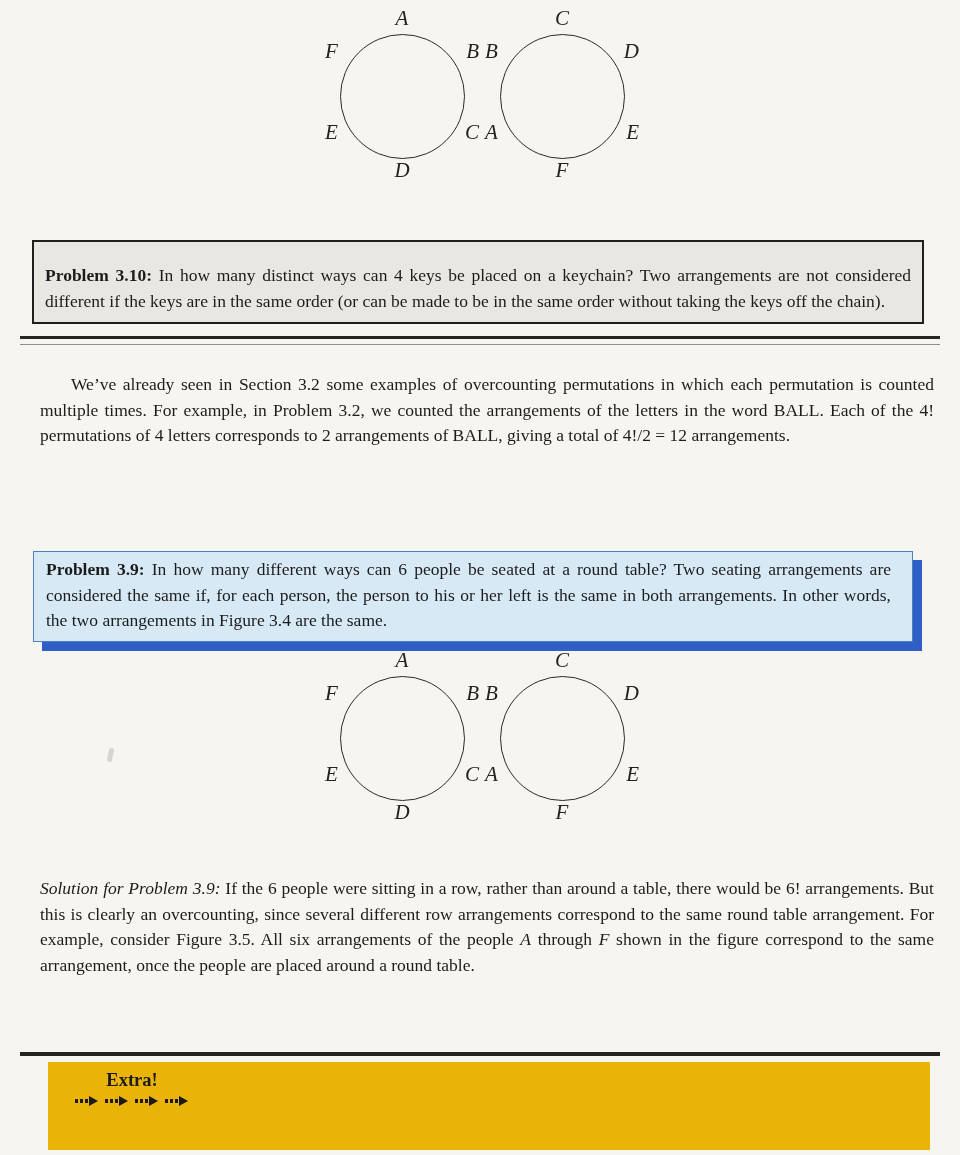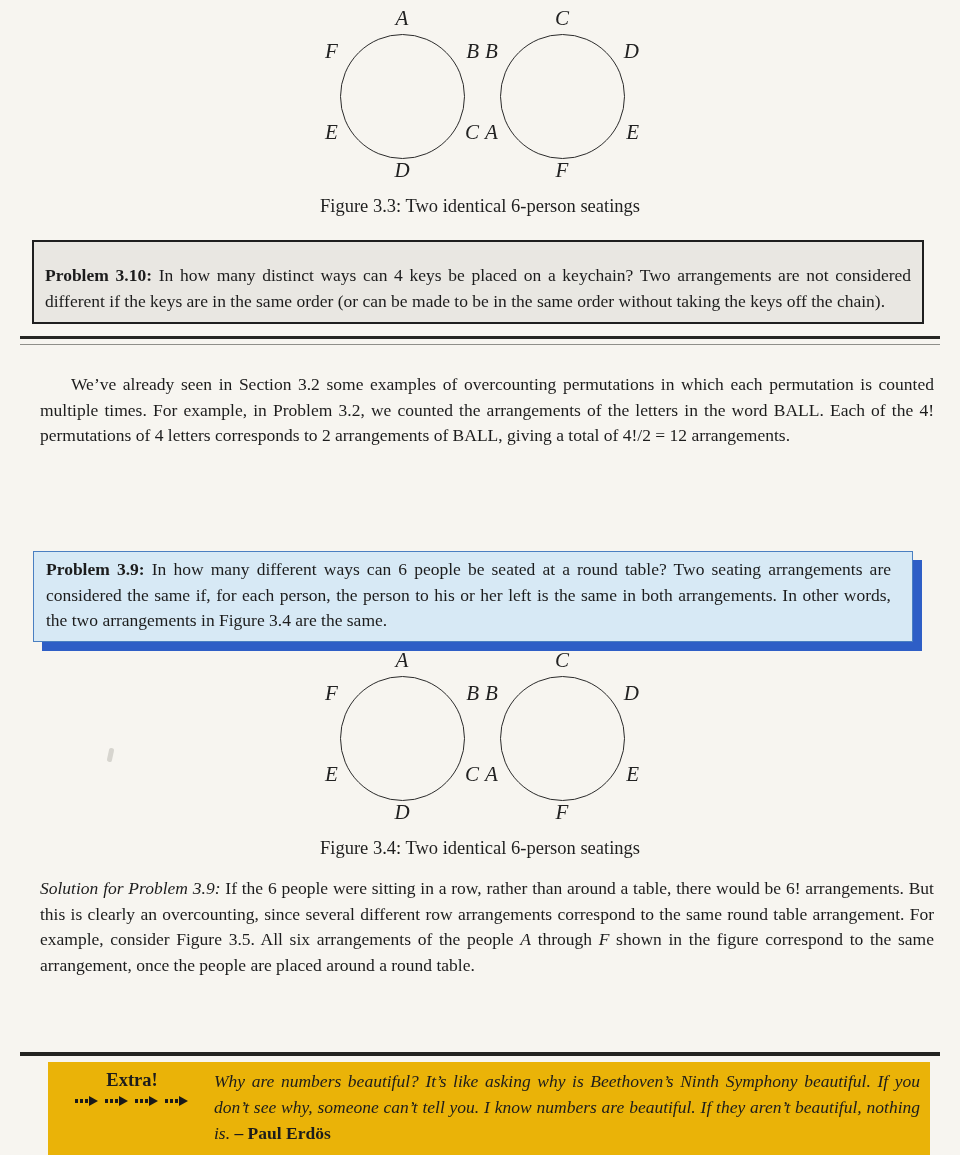--- a/index.html
+++ b/index.html
@@ -158,21 +158,20 @@
   <div class="circle-group" style="left:480px; top:8px;">
     <div class="table-circle"></div>
     <span class="seat pos-top">C</span>
     <span class="seat pos-ur">D</span>
     <span class="seat pos-lr">E</span>
     <span class="seat pos-bottom">F</span>
     <span class="seat pos-ll">A</span>
     <span class="seat pos-ul">B</span>
   </div>
 
-  <div class="figure-caption" style="top:196px;">Figure 3.3: Two identical 6-person seatings</div>
 
   <div class="problem-box box-310"><span class="problem-label">Problem 3.10:</span><span> In how many distinct ways can 4 keys be placed on a keychain?  Two arrangements are not considered different if the keys are in the same order (or can be made to be in the same order without taking the keys off the chain).</span></div>
 
   <div class="double-rule">
     <div class="thick"></div>
     <div class="thin"></div>
   </div>
 
   <div class="body-para para-1 indent">We’ve already seen in Section 3.2 some examples of overcounting permutations in which each permutation is counted multiple times.  For example, in Problem 3.2, we counted the arrangements of the letters in the word BALL. Each of the 4! permutations of 4 letters corresponds to 2 arrangements of BALL, giving a total of 4!/2 = 12 arrangements.</div>
 
@@ -192,21 +191,20 @@
   <div class="circle-group" style="left:480px; top:650px;">
     <div class="table-circle"></div>
     <span class="seat pos-top">C</span>
     <span class="seat pos-ur">D</span>
     <span class="seat pos-lr">E</span>
     <span class="seat pos-bottom">F</span>
     <span class="seat pos-ll">A</span>
     <span class="seat pos-ul">B</span>
   </div>
 
-  <div class="figure-caption" style="top:838px;">Figure 3.4: Two identical 6-person seatings</div>
 
   <div class="body-para solution-para"><span class="solution-lead">Solution for Problem 3.9:</span><span>  If the 6 people were sitting in a row, rather than around a table, there would be 6! arrangements. But this is clearly an overcounting, since several different row arrangements correspond to the same round table arrangement.  For example, consider Figure 3.5.  All six arrangements of the people </span><span class="person-var">A</span><span> through </span><span class="person-var">F</span><span> shown in the figure correspond to the same arrangement, once the people are placed around a round table.</span></div>
 
   <div class="bottom-rule"></div>
 
   <div class="extra-box">
     <div class="extra-left">
       <span class="extra-label">Extra!</span>
       <span class="arrow-row">
         <svg width="24" height="12" viewBox="0 0 24 12" fill="#1a1a1a">
@@ -228,18 +226,17 @@
             <polygon points="14,1 23,6 14,11"></polygon>
           </svg>
         <svg width="24" height="12" viewBox="0 0 24 12" fill="#1a1a1a">
             <rect x="0" y="4" width="3" height="4"></rect>
             <rect x="5" y="4" width="3" height="4"></rect>
             <rect x="10" y="4" width="3" height="4"></rect>
             <polygon points="14,1 23,6 14,11"></polygon>
           </svg>
       </span>
     </div>
-    <div class="extra-quote"><span>Why are numbers beautiful?  It’s like asking why is Beethoven’s Ninth Symphony beautiful.  If you don’t see why, someone can’t tell you.  I know numbers are beautiful.  If they aren’t beautiful, nothing is. </span><span class="attribution">– Paul Erdös</span></div>
   </div>
 
   <div class="scan-smudge"></div>
 
 </div>
 
 </body></html>

